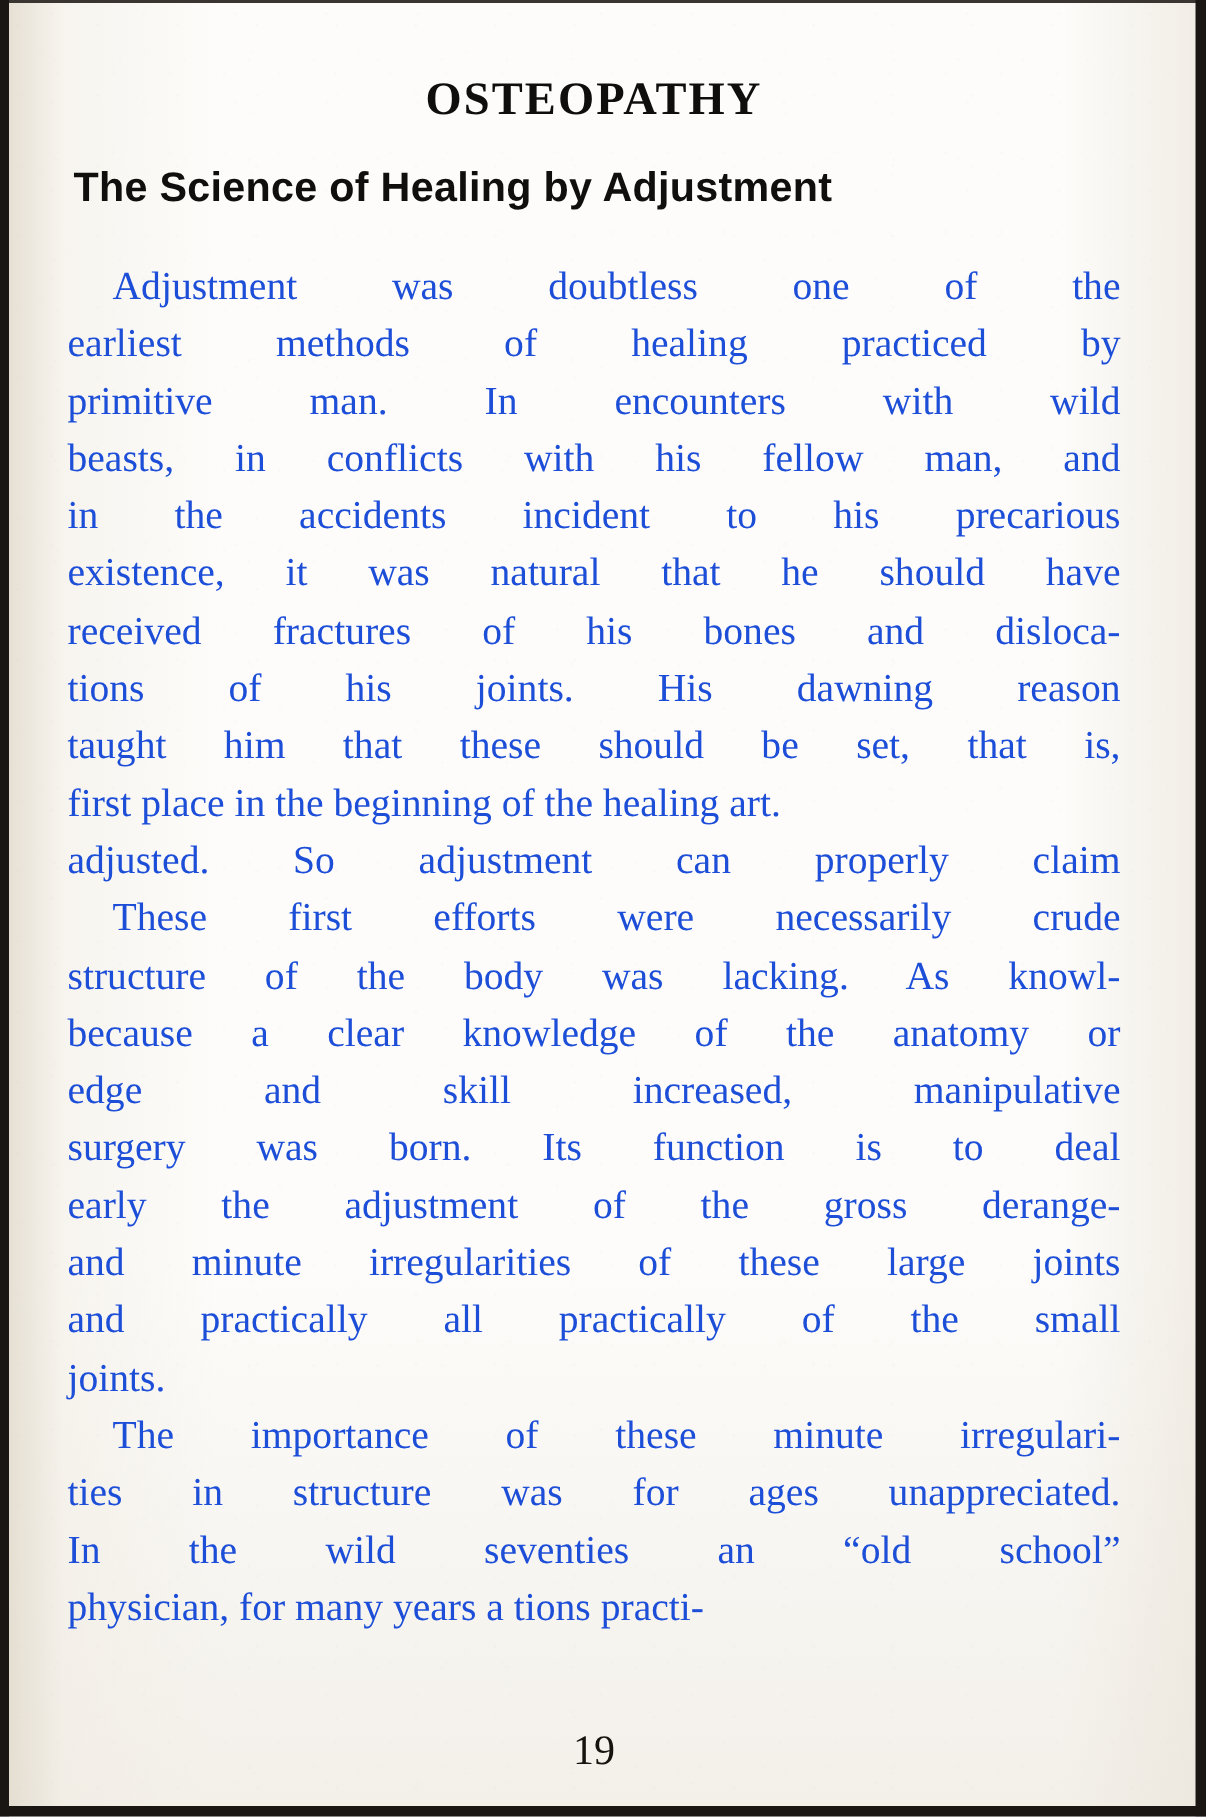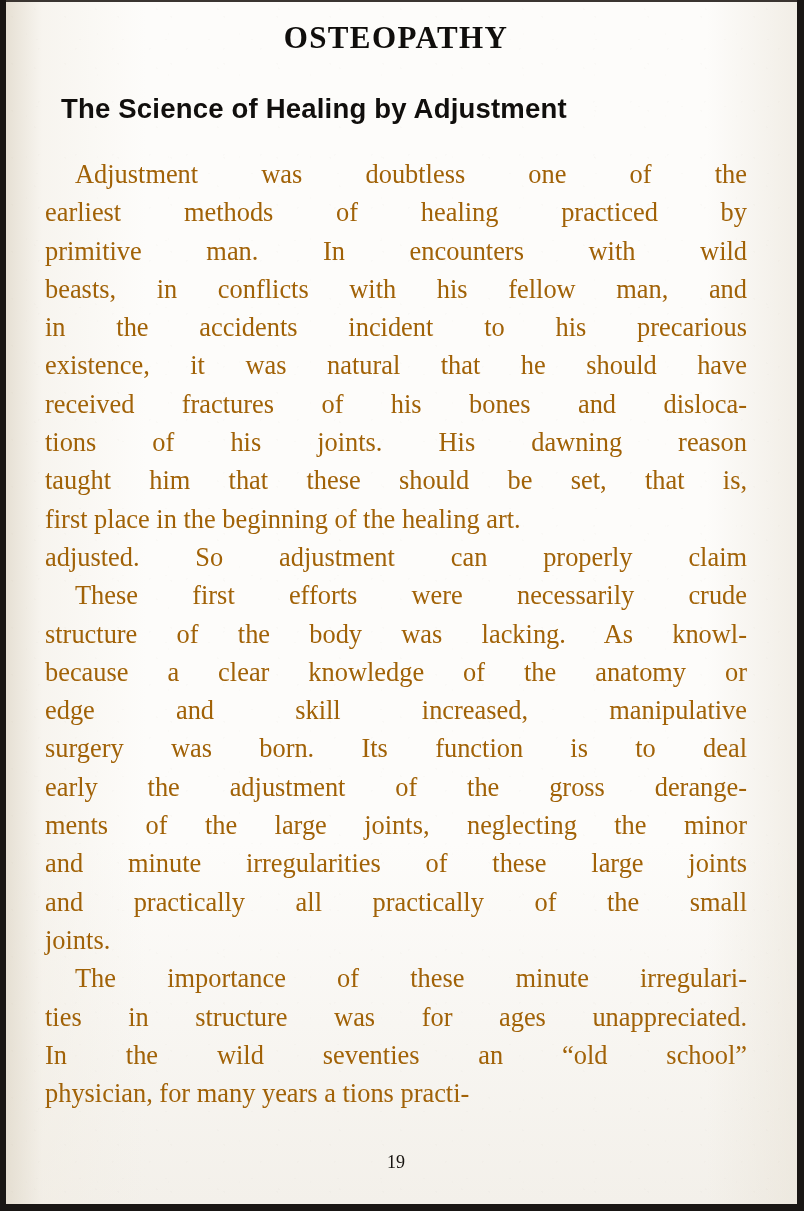--- a/index.html
+++ b/index.html
@@ -67,50 +67,50 @@
   #page-content {
     position: absolute;
     left: 45px;
     top: 0;
     width: 702px;
     height: 1211px;
   }
 
   #page-title {
     margin: 0;
-    padding-top: 20px;
+    padding-top: 48px;
     text-align: center;
     font-size: 31px;
     font-weight: bold;
     letter-spacing: 1.4px;
     color: #100e0c;
     font-family: "Liberation Serif", "DejaVu Serif", serif;
   }
 
   #page-subtitle {
-    margin: 16px;
+    margin: 4px;
     padding-top: 21px;
     text-align: left;
     font-size: 27.5px;
     font-weight: bold;
     letter-spacing: 0.2px;
     color: #110f0d;
     font-family: "Liberation Sans", "DejaVu Sans", sans-serif;
     white-space: nowrap;
   }
 
   #body-text {
     margin-top: 30px;
   }
 
   .body-paragraph {
     margin: 0;
     font-size: 26.4px;
     line-height: 38.3px;
-    color: #a16207;
+    color: #1d4ed8;
     text-align: justify;
     text-justify: inter-word;
     text-indent: 30px;
     font-family: "Liberation Serif", "DejaVu Serif", serif;
     -webkit-font-smoothing: none;
   }
   
   .body-paragraph > .line {
     display: block;
     text-align: justify;
@@ -120,21 +120,21 @@
   }
   .body-paragraph > .line.line-first { text-indent: 30px; }
   .body-paragraph > .line.line-last  { text-align-last: left; }
 
   #page-number {
     position: absolute;
     left: 0;
     top: 1152px;
     width: 702px;
     text-align: center;
-    font-size: 18px;
+    font-size: 28px;
     color: #16130f;
     font-family: "Liberation Serif", "DejaVu Serif", serif;
   }
 </style>
 </head>
 <body>
 
 <div id="scan-page">
 
   <div id="paper-tint"></div>
@@ -160,21 +160,20 @@
           <span class="line line-last">first place in the beginning of the healing art.</span>
           <span class="line">adjusted. So adjustment can properly claim</span>
         </p>
         <p class="body-paragraph">
           <span class="line line-first">These first efforts were necessarily crude</span>
           <span class="line">structure of the body was lacking. As knowl-</span>
           <span class="line">because a clear knowledge of the anatomy or</span>
           <span class="line">edge and skill increased, manipulative</span>
           <span class="line">surgery was born. Its function is to deal</span>
           <span class="line">early the adjustment of the gross derange-</span>
-          <span class="line">ments of the large joints, neglecting the minor</span>
           <span class="line">and minute irregularities of these large joints</span>
           <span class="line">and practically all practically of the small</span>
           <span class="line line-last">joints.</span>
         </p>
         <p class="body-paragraph">
           <span class="line line-first">The importance of these minute irregulari-</span>
           <span class="line">ties in structure was for ages unappreciated.</span>
           <span class="line">In the wild seventies an “old school”</span>
           <span class="line line-last">physician, for many years a tions practi-</span>
         </p>

